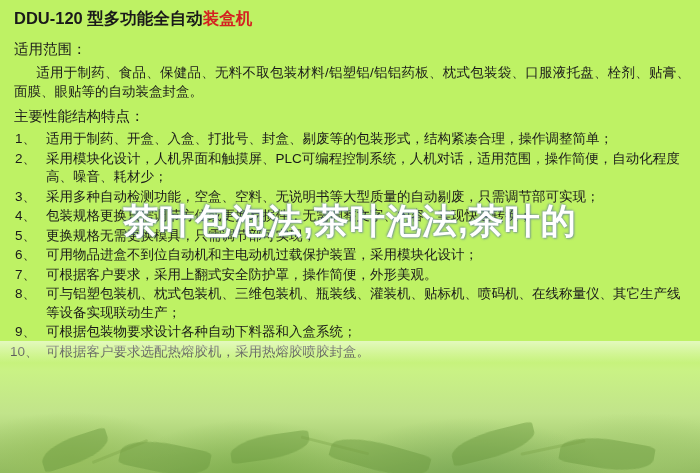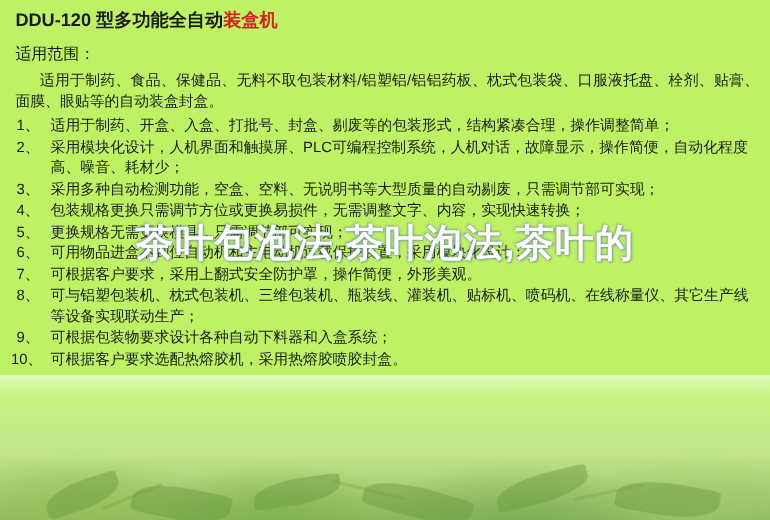--- a/index.html
+++ b/index.html
@@ -144,29 +144,30 @@
 
 <div class="page">
 
   <div class="title-line">
     <span>DDU-120 型多功能全自动</span><span class="red">装盒机</span>
   </div>
 
   <div class="section-head">适用范围：</div>
   <div class="para"><span class="indent"></span><span>适用于制药、食品、保健品、无料不取包装材料/铝塑铝/铝铝药板、枕式包装袋、口服液托盘、栓剂、贴膏、面膜、眼贴等的自动装盒封盒。</span></div>
 
+  <div class="section-head">主要性能结构特点：</div>
 
   <ol class="items">
     <li>
         <span class="num">1、</span>
         <span class="txt">适用于制药、开盒、入盒、打批号、封盒、剔废等的包装形式，结构紧凑合理，操作调整简单；</span>
       </li>
     <li>
         <span class="num">2、</span>
-        <span class="txt">采用模块化设计，人机界面和触摸屏、PLC可编程控制系统，人机对话，故障显示，操作简便，自动化程度高、噪音、耗材少；</span>
+        <span class="txt">采用模块化设计，人机界面和触摸屏、PLC可编程控制系统，人机对话，适用范围，操作简便，自动化程度高、噪音、耗材少；</span>
       </li>
     <li>
         <span class="num">3、</span>
         <span class="txt">采用多种自动检测功能，空盒、空料、无说明书等大型质量的自动剔废，只需调节部可实现；</span>
       </li>
     <li>
         <span class="num">4、</span>
         <span class="txt">包装规格更换只需调节方位或更换易损件，无需调整文字、内容，实现快速转换；</span>
       </li>
     <li>

